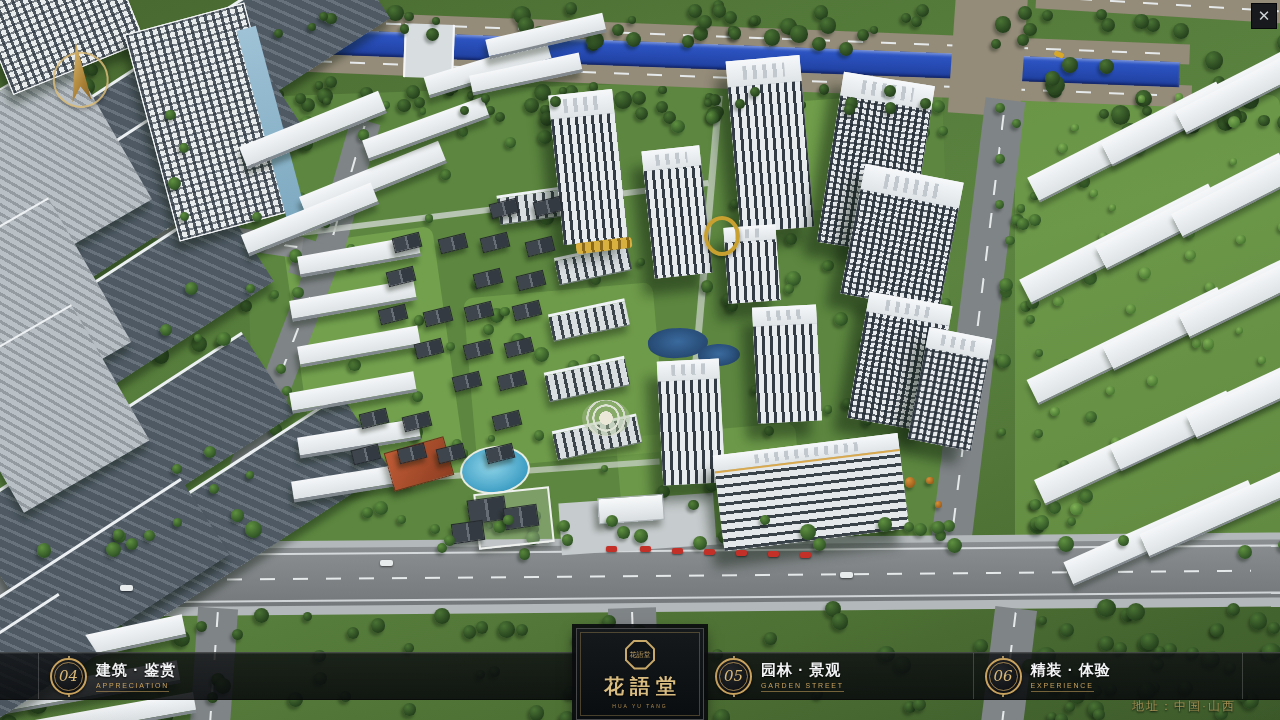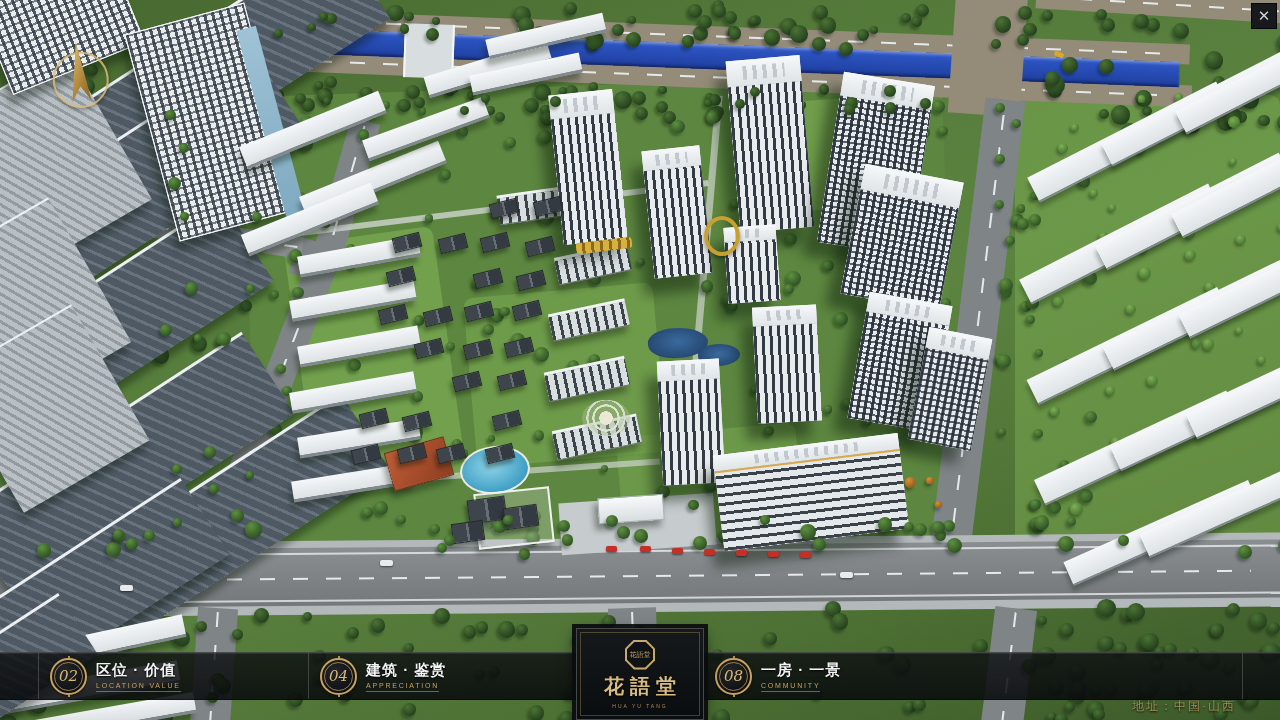--- a/index.html
+++ b/index.html
@@ -827,45 +827,45 @@
     <div class="ring"></div>
     <div class="needle"></div>
   </div>
 
   <button class="close-btn">✕</button>
 
   <div class="nav-band">
     <div class="nav-group left">
       <div class="nav-item">
         <div class="medal">
-            <span>02</span>
-          </div>
-        <div class="nav-txt">
-            <div class="zh">区位 · 价值</div>
-        <div class="en">LOCATION VALUE</div>
-          </div>
-      </div>
-      <div class="nav-item">
-        <div class="medal">
             <span>04</span>
           </div>
         <div class="nav-txt">
             <div class="zh">建筑 · 鉴赏</div>
         <div class="en">APPRECIATION</div>
           </div>
       </div>
     </div>
     <div class="nav-group right">
       <div class="nav-item">
         <div class="medal">
-            <span>08</span>
+            <span>05</span>
           </div>
         <div class="nav-txt">
-            <div class="zh">一房 · 一景</div>
-        <div class="en">COMMUNITY</div>
+            <div class="zh">园林 · 景观</div>
+        <div class="en">GARDEN STREET</div>
+          </div>
+      </div>
+      <div class="nav-item">
+        <div class="medal">
+            <span>06</span>
+          </div>
+        <div class="nav-txt">
+            <div class="zh">精装 · 体验</div>
+        <div class="en">EXPERIENCE</div>
           </div>
       </div>
     </div>
   </div>
 
   <div class="logo-panel">
     <div class="seal">
       <div class="inner">
           <span>花語堂</span>
         </div>

